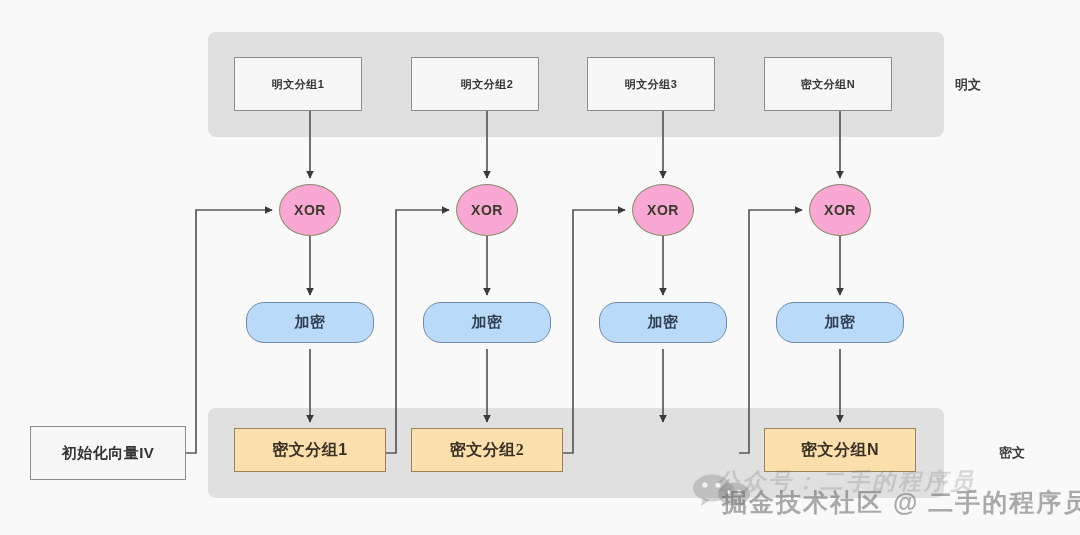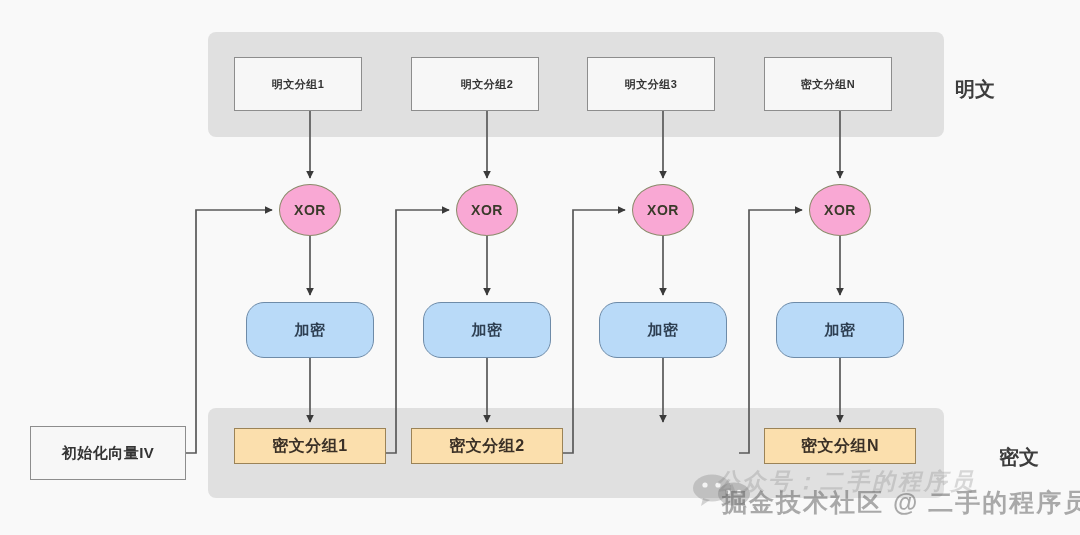--- a/index.html
+++ b/index.html
@@ -54,50 +54,50 @@
     height: 52px;
     background: #f9a8d4;
     border: 1.6px solid #8a8a6a;
     border-radius: 50%;
     font-size: 14px;
     color: #3a3a2a;
   }
 
   .enc-box {
     width: 128px;
-    height: 56px;
+    height: 41px;
     background: #b9daf8;
     border: 1.6px solid #6e8ba8;
     border-radius: 18px;
     font-size: 15px;
     color: #2e3f52;
   }
 
   .cipher-box {
     width: 152px;
-    height: 36px;
+    height: 44px;
     background: #fbdfad;
     border: 1.6px solid #9b8357;
     font-size: 16px;
     color: #3a3026;
   }
 
   .iv-box {
     left: 30px;
     top: 426px;
     width: 156px;
     height: 54px;
     background: #f7f7f7;
     border: 1.6px solid #8d8d8d;
     font-size: 15px;
   }
 
   .side-label {
     position: absolute;
-    font-size: 20px;
+    font-size: 13px;
     font-weight: bold;
     color: #3d3d3d;
   }
   .side-plain  { left: 955px; top: 76px; }
   .side-cipher { left: 955px; top: 444px; margin-left: 44px; }
 
   .watermark {
     position: absolute;
     white-space: nowrap;
     font-weight: bold;
@@ -201,21 +201,21 @@
   <div class="node enc-box" style="left:599px; top:302px;">
       <span>加密</span>
     </div>
   <div class="node enc-box" style="left:776px; top:302px;">
       <span>加密</span>
     </div>
 
   <div class="node cipher-box" style="left:234px; top:428px;">
       <span>密文分组1</span>
     </div>
-  <div class="node cipher-box" style="left:411px; top:428px;">
+  <div class="node cipher-box" style="left:411px; top:428px;font-family:Liberation Serif, serif;">
       <span>密文分组2</span>
     </div>
   <div class="node iv-box">
       <span>初始化向量IV</span>
     </div>
 
   <div class="node cipher-box" style="left:764px; top:428px;">
       <span>密文分组N</span>
     </div>
 

